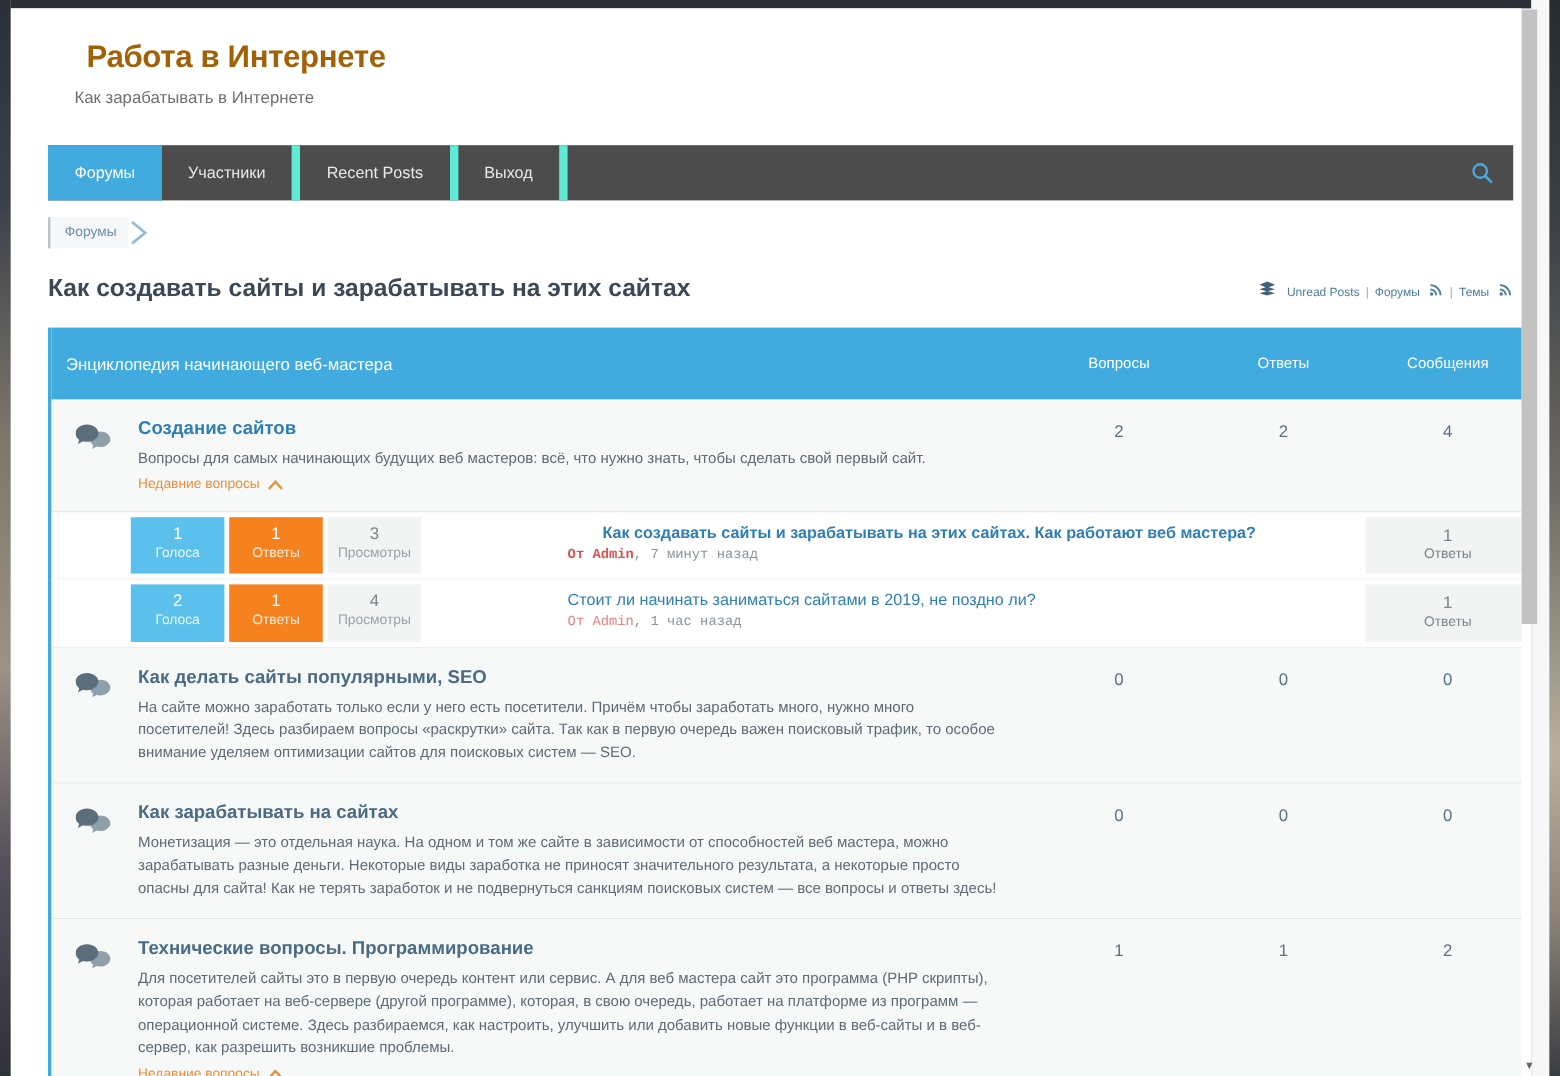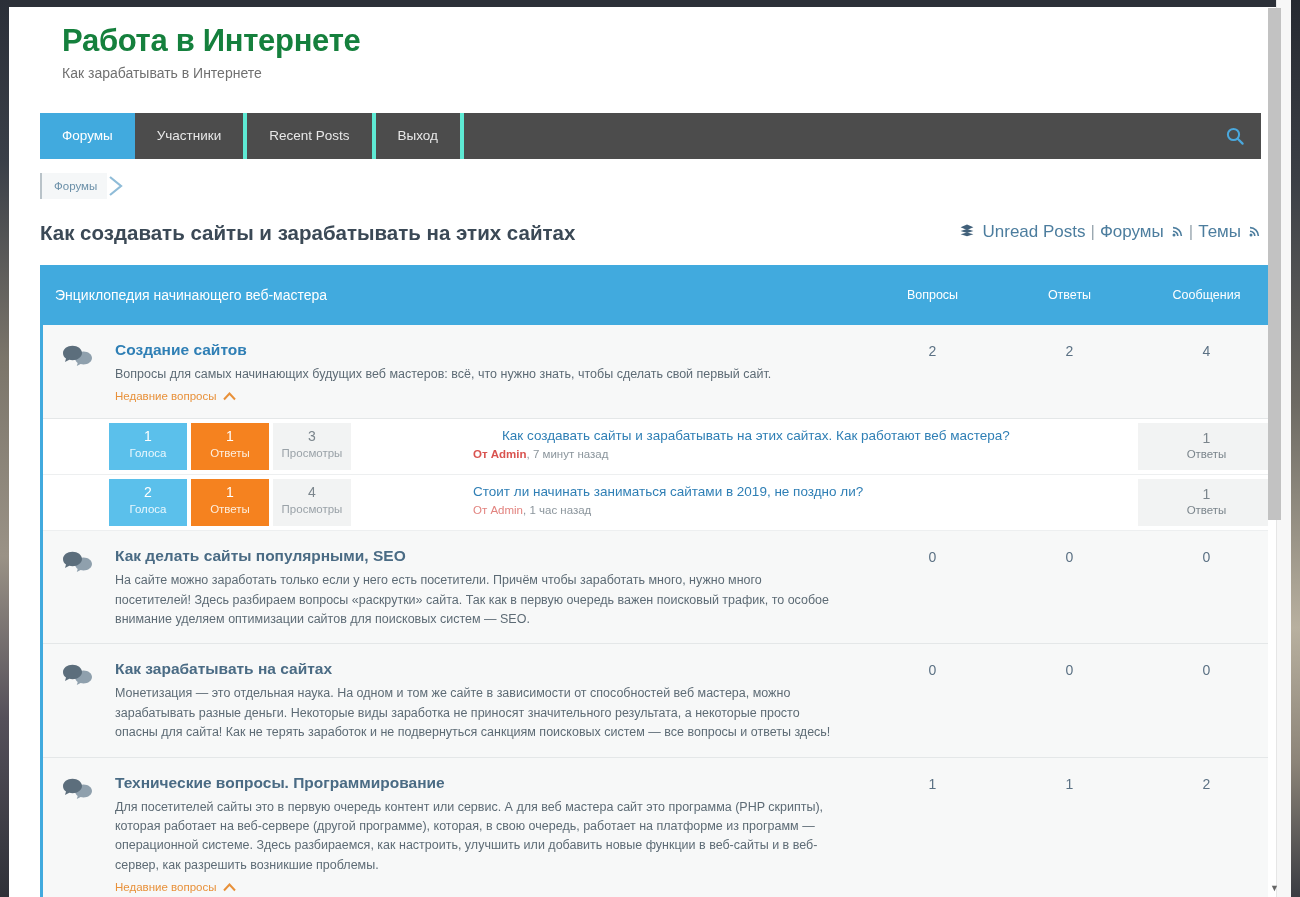--- a/index.html
+++ b/index.html
@@ -45,34 +45,34 @@
   
   #page {
     position: absolute; left: 9px; top: 7px; width: 1259px; height: 890px;
     background: #fff; overflow: hidden;
   }
   .wrap { width: 1245px; margin: 0 auto; padding: 0 0 0 0; }
 
   
   #site-header { padding: 16px 0 10px 46px; }
   #site-title {
-    font-size: 31px; font-weight: bold; color: #15803d; letter-spacing: -0.3px;
-    line-height: 1.15; margin: 0;
+    font-size: 26px; font-weight: bold; color: #a16207; letter-spacing: -0.3px;
+    line-height: 1.15; margin: 10px;
   }
   #site-tagline { font-size: 14px; color: #707070; margin-top: 6px; }
 
   
   #navbar {
     margin: 22px 0 0 24px; width: 1221px; height: 46px;
     background: #4c4c4c; display: flex; align-items: stretch;
   }
   .nav-item {
     display: flex; align-items: center; padding: 0 22px;
     color: #e8e8e8; font-size: 13.5px; cursor: pointer;
-    border-right: 4px solid #5eead4;
+    border-right: 7px solid #5eead4;
   }
   .nav-item.active { background: #41aade; color: #fff; border-right: none; }
   #nav-spacer { flex: 1; }
   #search-btn {
     display: flex; align-items: center; justify-content: center;
     width: 52px; cursor: pointer;
   }
   #search-btn svg { display: block; }
 
   
@@ -86,21 +86,21 @@
   }
   #breadcrumb-bar span { font-size: 11.5px; color: #6a8fa8; }
   #breadcrumb-chevron { margin-left: -2px; }
 
   
   #content-head {
     margin: 22px 0 0 24px; width: 1221px;
     display: flex; align-items: flex-end; justify-content: space-between;
   }
   #page-title { font-size: 20.5px; font-weight: bold; color: #3b4956; }
-  #head-links { font-size: 17px; color: #4c7d9e; display: flex; align-items: flex-end; gap: 5px; padding-bottom: 3px; }
+  #head-links { font-size: 10px; color: #4c7d9e; display: flex; align-items: flex-end; gap: 5px; padding-bottom: 3px; }
   #head-links a { color: #4c7d9e; text-decoration: none; cursor: pointer; }
   #head-links .sep { color: #9aa7b0; }
   .stack-icon { display:inline-block; vertical-align:-2px; margin-right:4px; }
   .rss-icon { display:inline-block; vertical-align:-2px; margin-left:3px; }
 
   
   #forum-table {
     margin: 20px 0 0 24px; width: 1235px;
     border-left: 3px solid #41aade;
     background: #fff;
@@ -147,22 +147,22 @@
   .stat-box .l { display:block; font-size: 11.5px; }
   .stat-votes { background: #5bc0eb; color: #fff; }
   .stat-votes .l { color: #eaf7fd; }
   .stat-answers { background: #f5821f; color: #fff; }
   .stat-answers .l { color: #fdeedd; }
   .stat-views { background: #f2f3f3; color: #7b858c; }
   .stat-views .l { color: #9aa2a8; }
 
   .topic-main { flex: 1; padding: 9px 18px 9px 0; }
   .topic-title { font-size: 13.5px; color: #2f7fb5; cursor: pointer; }
-  .topic-title.unread { font-weight: normal; padding-left: 29px; }
-  .topic-meta { font-size: 11.5px; color: #8b959c; margin-top: 5px; }
+  .topic-title.unread { font-weight: bold; padding-left: 29px; }
+  .topic-meta { font-size: 11.5px; color: #8b959c; margin-top: 5px; font-family: Liberation Mono, monospace; }
   .topic-meta .author { color: #d9534f; font-weight: bold; }
   .topic-meta.read .author { color: #e2837f; font-weight: normal; }
 
   .topic-reply {
     width: 137px; flex: none; margin: 4px 0;
     background: #f2f3f3; color: #7b858c; text-align: center;
     padding: 6px 0 8px 0; line-height: 1.3;
   }
   .topic-reply .n { display:block; font-size: 14px; }
   .topic-reply .l { display:block; font-size: 11.5px; }

